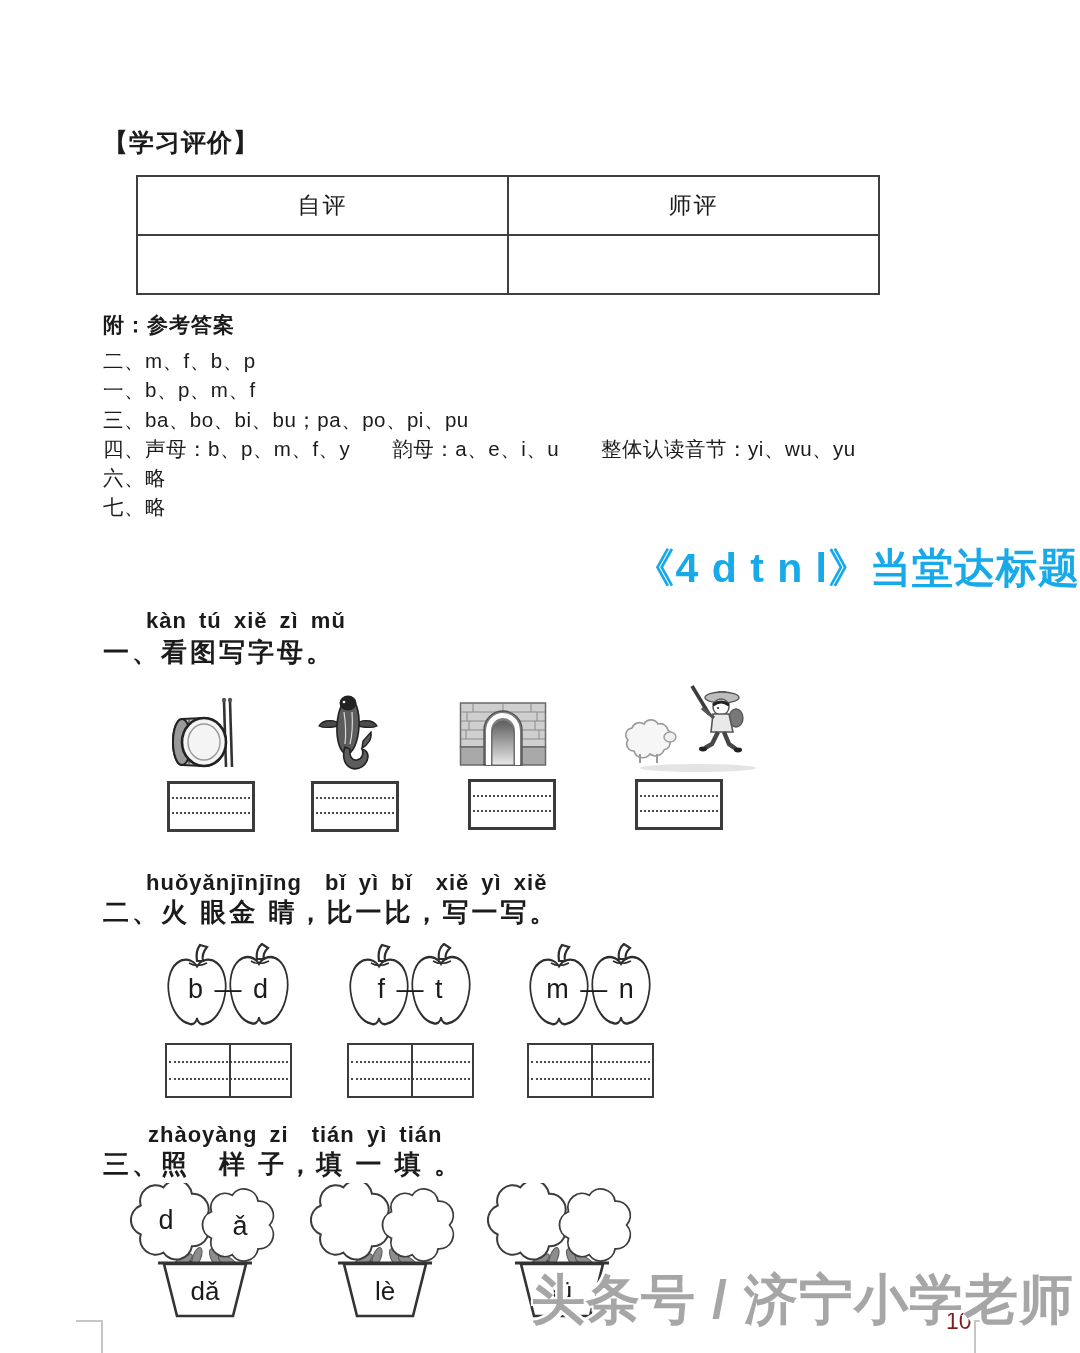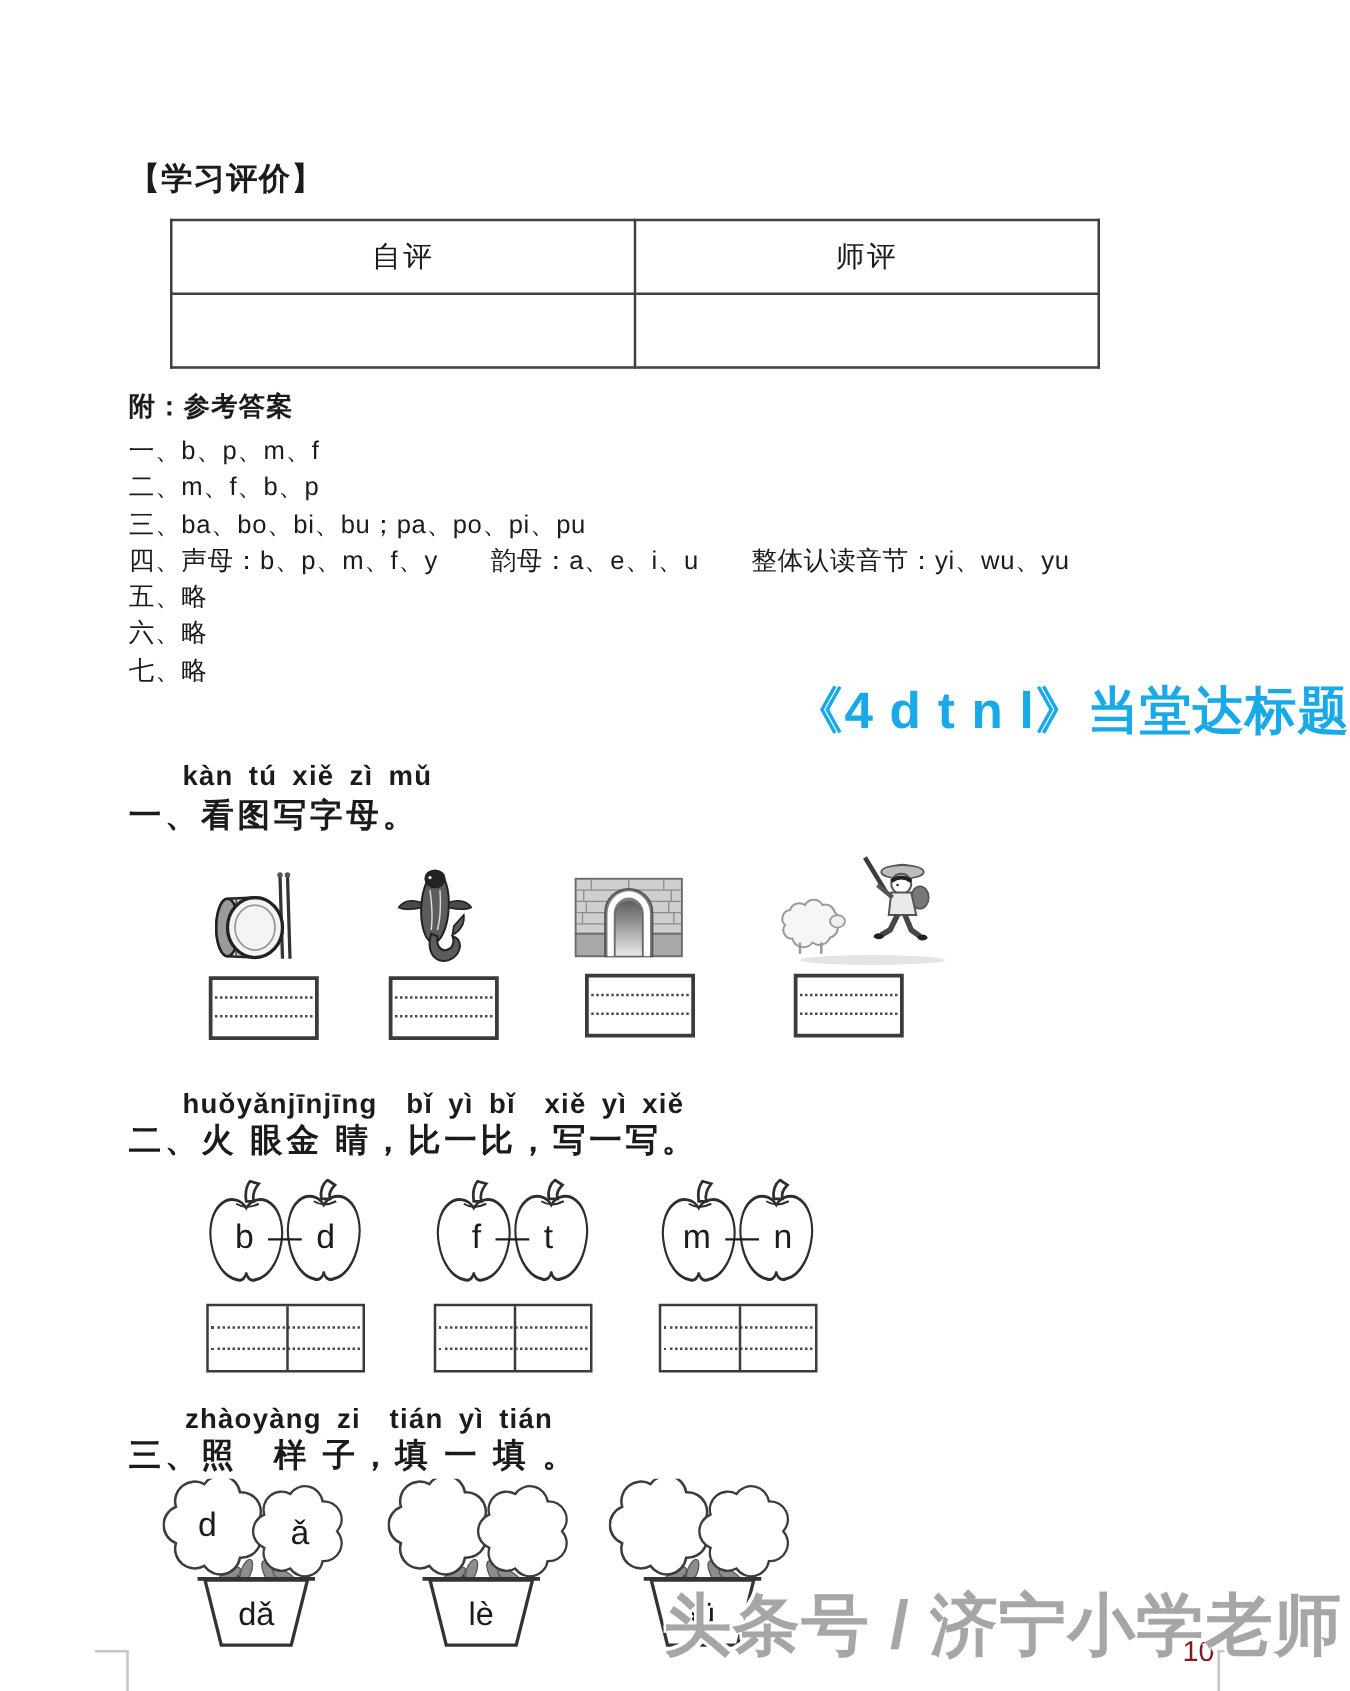--- a/index.html
+++ b/index.html
@@ -60,25 +60,24 @@
     </tr>
     <tr>
       <td></td>
       <td></td>
     </tr>
   </tbody>
     </table>
 
   <div class="answers">
     <div class="ans-heading">附：参考答案</div>
+    <div class="ans-item">二、m、f、b、p</div>
     <div class="ans-item">一、b、p、m、f</div>
-    <div class="ans-item">二、m、f、b、p</div>
     <div class="ans-item">三、ba、bo、bi、bu；pa、po、pi、pu</div>
     <div class="ans-item">四、声母：b、p、m、f、y　　韵母：a、e、i、u　　整体认读音节：yi、wu、yu</div>
-    <div class="ans-item">五、略</div>
     <div class="ans-item">六、略</div>
     <div class="ans-item">七、略</div>
   </div>
 
   <h1 class="blue-title" style="color:#18a9e9;">《4 d t n l》当堂达标题</h1>
 
   <div class="sec-pinyin" style="left:146px; top:608px;">kàn tú xiě zì mǔ</div>
   <div class="sec-text" style="left:103px; top:635px;">一、看图写字母。</div>
 
   <svg class="img-abs" style="left:166px; top:695px;" width="74" height="76" viewBox="0 0 74 76">

